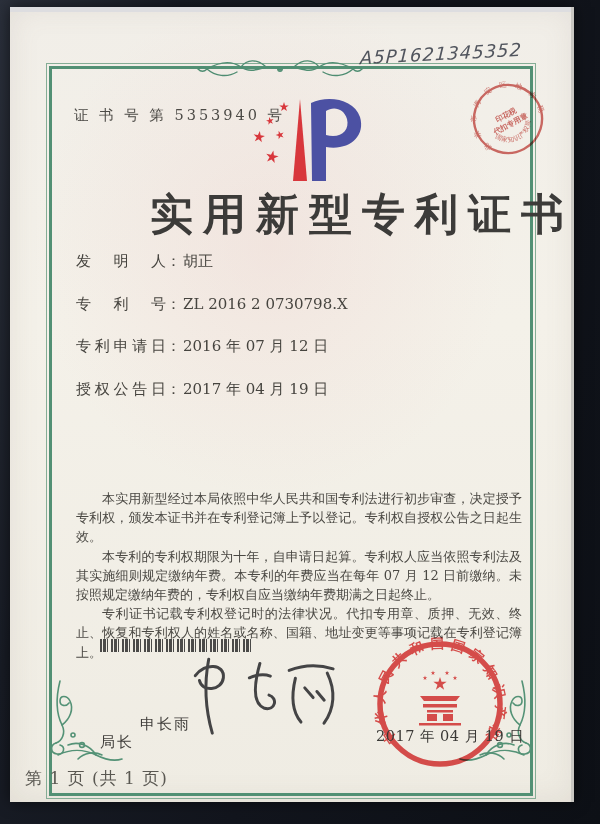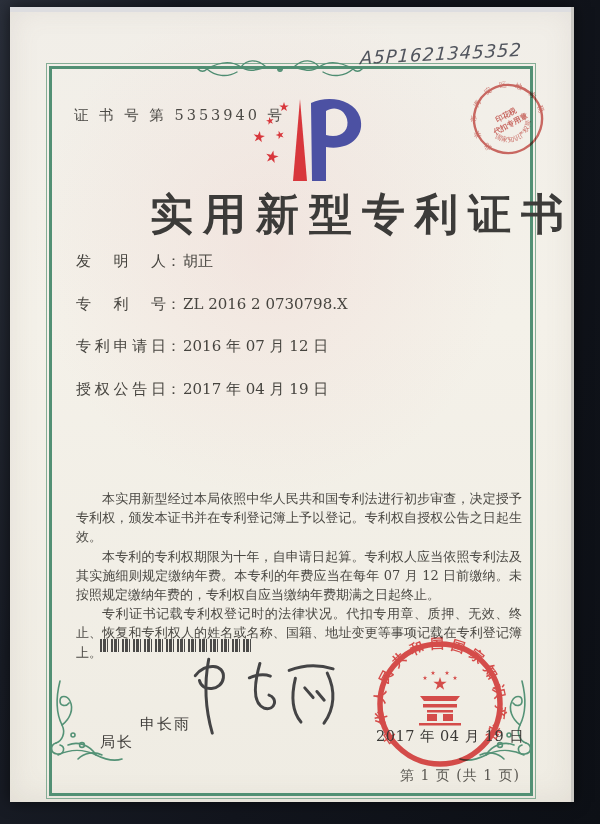--- a/index.html
+++ b/index.html
@@ -57,21 +57,21 @@
   .issuer-name{position:absolute;left:90px;top:708px;font-size:15px;color:#3f3d3a;letter-spacing:2px;margin-left:40px;}
 
   .signature{position:absolute;left:178px;top:636px;width:170px;height:104px;transform:rotate(-2deg);opacity:.88;}
 
   .seal{position:absolute;left:355px;top:622px;width:150px;height:150px;mix-blend-mode:multiply;opacity:.92;}
   .seal-date{
     position:absolute;left:366px;top:720px;width:170px;font-size:14.5px;color:#3a3936;
     letter-spacing:.5px;z-index:5;white-space:nowrap;
   }
 
-  .page-footer{position:absolute;left:0;top:760px;width:510px;text-align:right;font-size:14px;color:#5a5852;letter-spacing:1px;}
+  .page-footer{position:absolute;left:0;top:760px;width:510px;text-align:left;font-size:17px;color:#5a5852;letter-spacing:1px;padding-left:15px;}
 
   .tax-stamp{position:absolute;left:455px;top:69px;width:86px;height:86px;transform:rotate(-28deg);mix-blend-mode:multiply;opacity:.8;}
 
   .handwritten{
     position:absolute;left:350px;top:36px;font-family:"DejaVu Sans",sans-serif;
     font-style:italic;font-size:18px;color:#363b46;letter-spacing:1px;
     transform:rotate(-3deg) skewX(-6deg);opacity:.85;
   }
 
   .ornament-top{position:absolute;left:185px;top:46px;width:170px;height:34px;}

